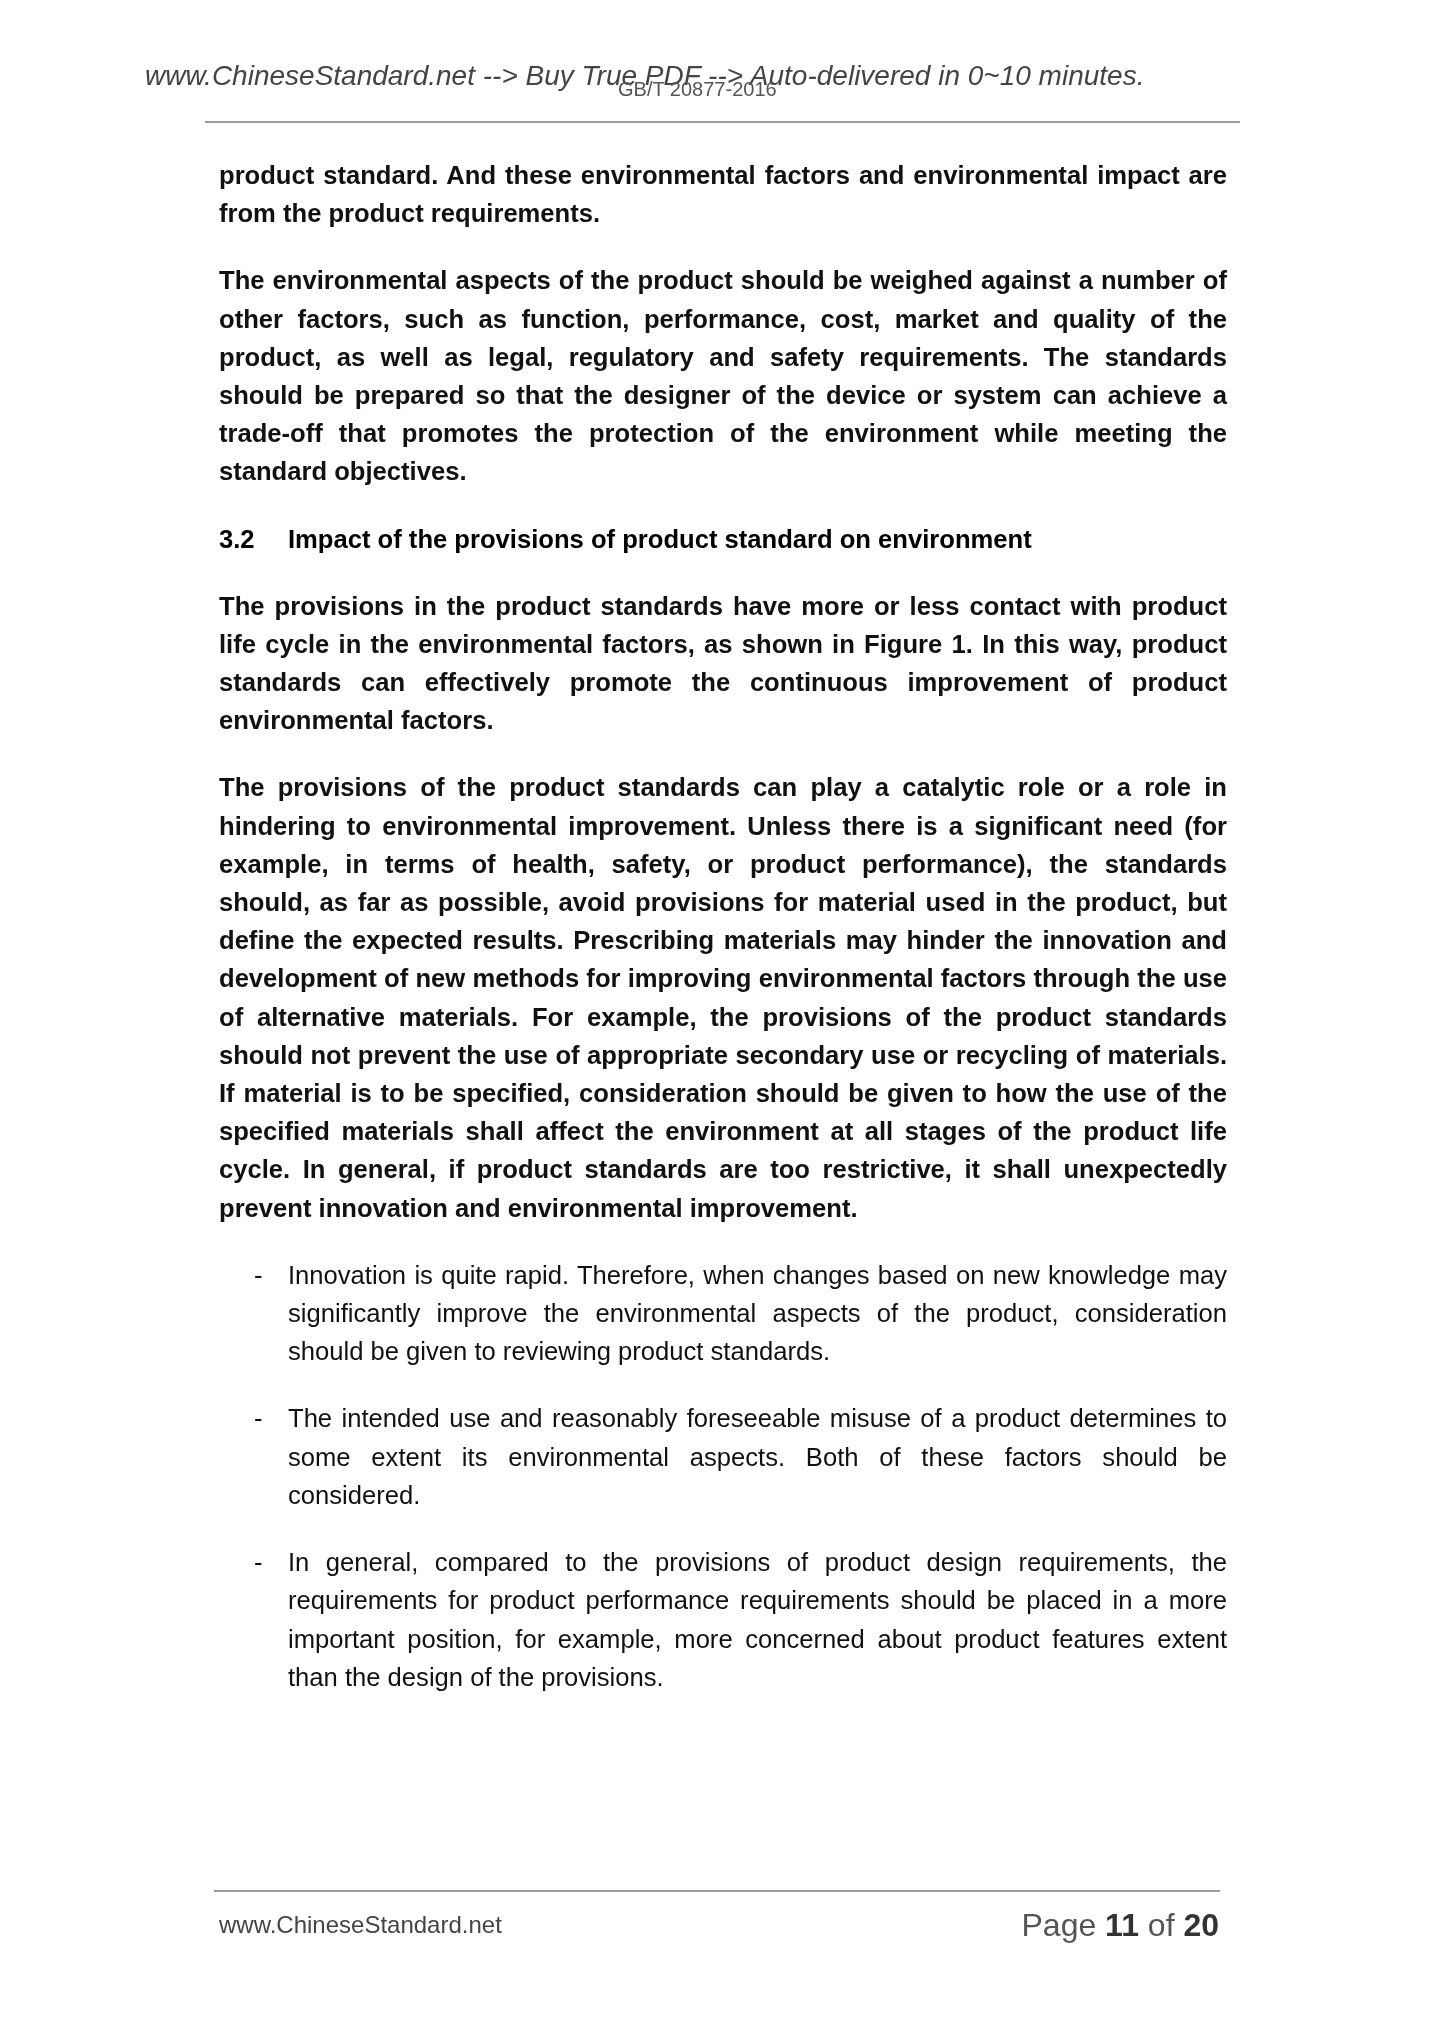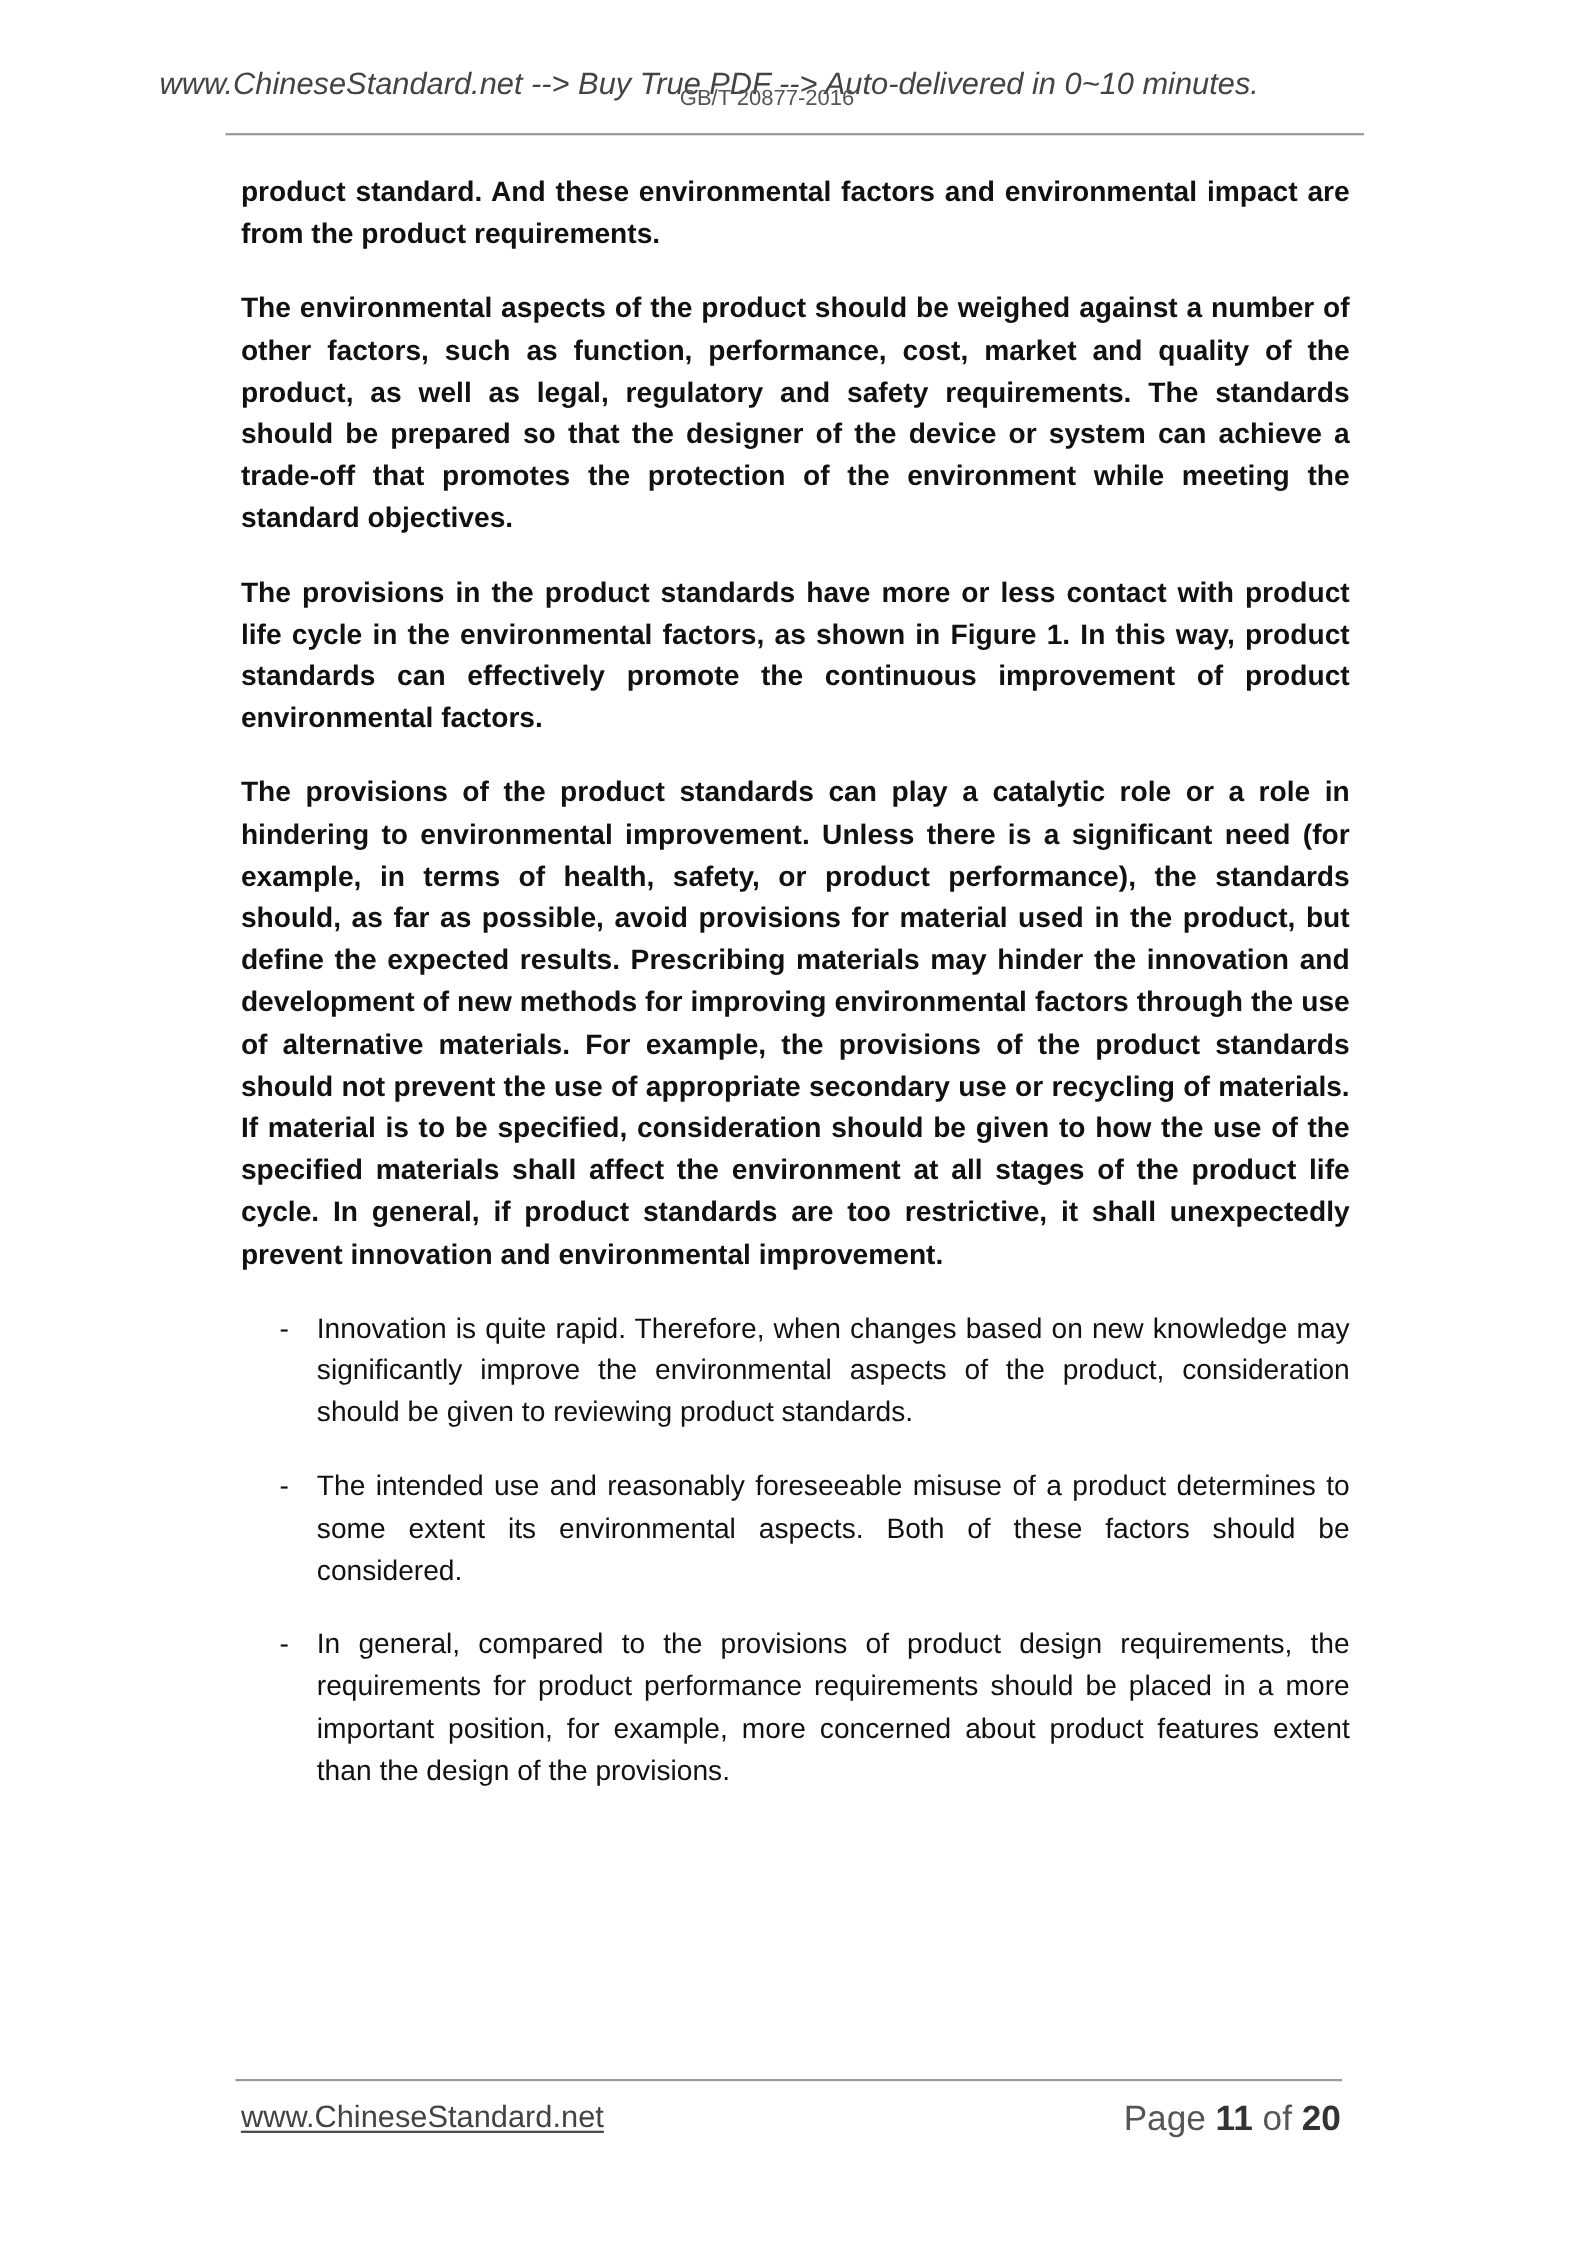--- a/index.html
+++ b/index.html
@@ -88,24 +88,23 @@
       left: 214px;
       top: 1890px;
       width: 1006px;
       height: 0;
       border-top: 2px solid #9a9a9a;
     }
     .ftr-link {
       position: absolute;
       left: 219px;
       top: 1910px;
-      font-size: 28px;
+      font-size: 24px;
       line-height: 30px;
       color: #444444;
-      text-decoration: underline;
       text-underline-offset: 3px;
       white-space: nowrap;
       text-align: right;
     }
     .ftr-page {
       position: absolute;
       right: 226px;
       top: 1910px;
       font-size: 32px;
       line-height: 30px;
@@ -120,20 +119,23 @@
 <body>
 
 <div class="hdr-main">www.ChineseStandard.net --&gt; Buy True PDF --&gt; Auto-delivered in 0~10 minutes.</div>
 <div class="hdr-code">GB/T 20877-2016</div>
 <div class="hdr-rule"></div>
 
 <div class="content">
   <p>product standard. And these environmental factors and environmental impact are from the product requirements.</p>
   <p>The environmental aspects of the product should be weighed against a number of other factors, such as function, performance, cost, market and quality of the product, as well as legal, regulatory and safety requirements. The standards should be prepared so that the designer of the device or system can achieve a trade-off that promotes the protection of the environment while meeting the standard objectives.</p>
 
+  <h2>
+    <span class="num">3.2</span><span>Impact of the provisions of product standard on environment</span>
+  </h2>
 
   <p>The provisions in the product standards have more or less contact with product life cycle in the environmental factors, as shown in Figure 1. In this way, product standards can effectively promote the continuous improvement of product environmental factors.</p>
   <p>The provisions of the product standards can play a catalytic role or a role in hindering to environmental improvement. Unless there is a significant need (for example, in terms of health, safety, or product performance), the standards should, as far as possible, avoid provisions for material used in the product, but define the expected results. Prescribing materials may hinder the innovation and development of new methods for improving environmental factors through the use of alternative materials. For example, the provisions of the product standards should not prevent the use of appropriate secondary use or recycling of materials. If material is to be specified, consideration should be given to how the use of the specified materials shall affect the environment at all stages of the product life cycle. In general, if product standards are too restrictive, it shall unexpectedly prevent innovation and environmental improvement.</p>
 
   <ul class="bullets">
     <li>
       <span class="dash">-</span>
       <span>Innovation is quite rapid. Therefore, when changes based on new knowledge may significantly improve the environmental aspects of the product, consideration should be given to reviewing product standards.</span>
     </li>
     <li>

